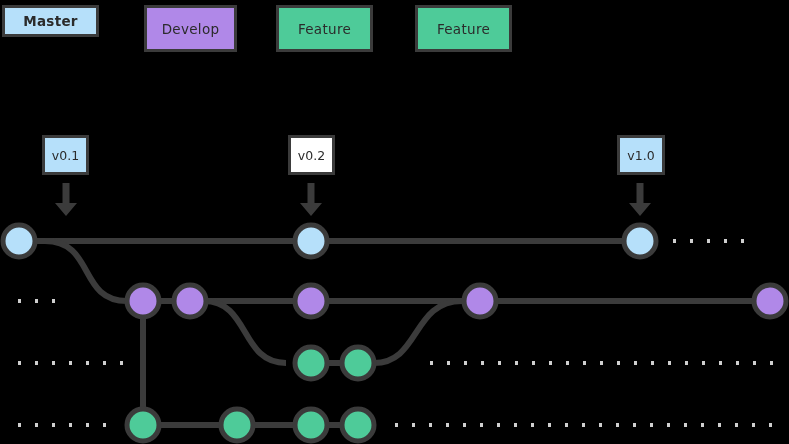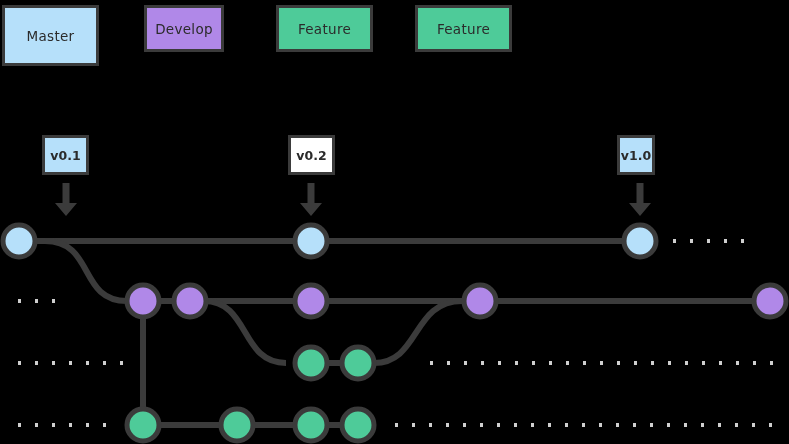--- a/index.html
+++ b/index.html
@@ -7,39 +7,39 @@
        font-family:"DejaVu Sans","Liberation Sans",sans-serif;}
   #stage{position:relative;width:789px;height:444px;background:#000;}
 
   
   .legend-box{position:absolute;box-sizing:border-box;border:3px solid #3b3b3b;
               display:flex;align-items:center;justify-content:center;
               font-size:13.5px;color:#2b2b2b;letter-spacing:.3px;}
   
   .tag-box{position:absolute;box-sizing:border-box;border:3px solid #3b3b3b;
            background:#b6e0fa;display:flex;align-items:center;justify-content:center;
-           font-size:12.5px;color:#2b2b2b;font-weight:bold;}
+           font-size:12.5px;color:#2b2b2b;}
   .tag-arrow{position:absolute;}
 
   
   #graph{position:absolute;left:0;top:0;width:789px;height:444px;}
   .edge{fill:none;stroke:#3b3b3b;stroke-width:6;stroke-linecap:butt;}
   .dashline{fill:none;stroke:#cfcfcf;stroke-width:4;stroke-dasharray:3 14;stroke-linecap:butt;}
   .node{stroke:#3b3b3b;stroke-width:5;}
 </style>
 </head>
 <body>
 
 <div id="stage">
 
   <div id="legend-host">
-      <div class="legend-box" style="left: 2px; top: 5px; width: 97px; height: 61px; background: rgb(182, 224, 250);">
+      <div class="legend-box" style="left: 2px; top: 5px; width: 97px; height: 32px; background: rgb(182, 224, 250); font-weight: bold;">
         <span>Master</span>
       </div>
-      <div class="legend-box" style="left: 144px; top: 5px; width: 80px; height: 47px; background: rgb(176, 136, 232);">
+      <div class="legend-box" style="left: 144px; top: 5px; width: 93px; height: 47px; background: rgb(176, 136, 232);">
         <span>Develop</span>
       </div>
       <div class="legend-box" style="left: 276px; top: 5px; width: 97px; height: 47px; background: rgb(78, 203, 153);">
         <span>Feature</span>
       </div>
       <div class="legend-box" style="left: 415px; top: 5px; width: 97px; height: 47px; background: rgb(78, 203, 153);">
         <span>Feature</span>
       </div>
     </div>
 
@@ -49,21 +49,21 @@
       </div>
       <svg class="tag-arrow" width="26" height="33" viewBox="0 0 26 33" style="left: 53px; top: 183px; position: absolute;">
         <path d="M 9.5 0 L 16.5 0 L 16.5 20 L 24 20 L 13 33 L 2 20 L 9.5 20 Z" fill="#3b3b3b"></path>
       </svg>
       <div class="tag-box" style="left: 288px; top: 135px; width: 47px; height: 40px; background: #ffffff;">
         <span>v0.2</span>
       </div>
       <svg class="tag-arrow" width="26" height="33" viewBox="0 0 26 33" style="left: 298px; top: 183px; position: absolute;">
         <path d="M 9.5 0 L 16.5 0 L 16.5 20 L 24 20 L 13 33 L 2 20 L 9.5 20 Z" fill="#3b3b3b"></path>
       </svg>
-      <div class="tag-box" style="left: 617px; top: 135px; width: 38px; height: 40px; background: rgb(182, 224, 250);">
+      <div class="tag-box" style="left: 617px; top: 135px; width: 48px; height: 40px; background: rgb(182, 224, 250);">
         <span>v1.0</span>
       </div>
       <svg class="tag-arrow" width="26" height="33" viewBox="0 0 26 33" style="left: 627px; top: 183px; position: absolute;">
         <path d="M 9.5 0 L 16.5 0 L 16.5 20 L 24 20 L 13 33 L 2 20 L 9.5 20 Z" fill="#3b3b3b"></path>
       </svg>
     </div>
 
   <svg id="graph" viewBox="0 0 789 444" xmlns="http://www.w3.org/2000/svg">
     <g id="dash-host">
         <line class="dashline" x1="18" x2="68" y1="301" y2="301"></line>

